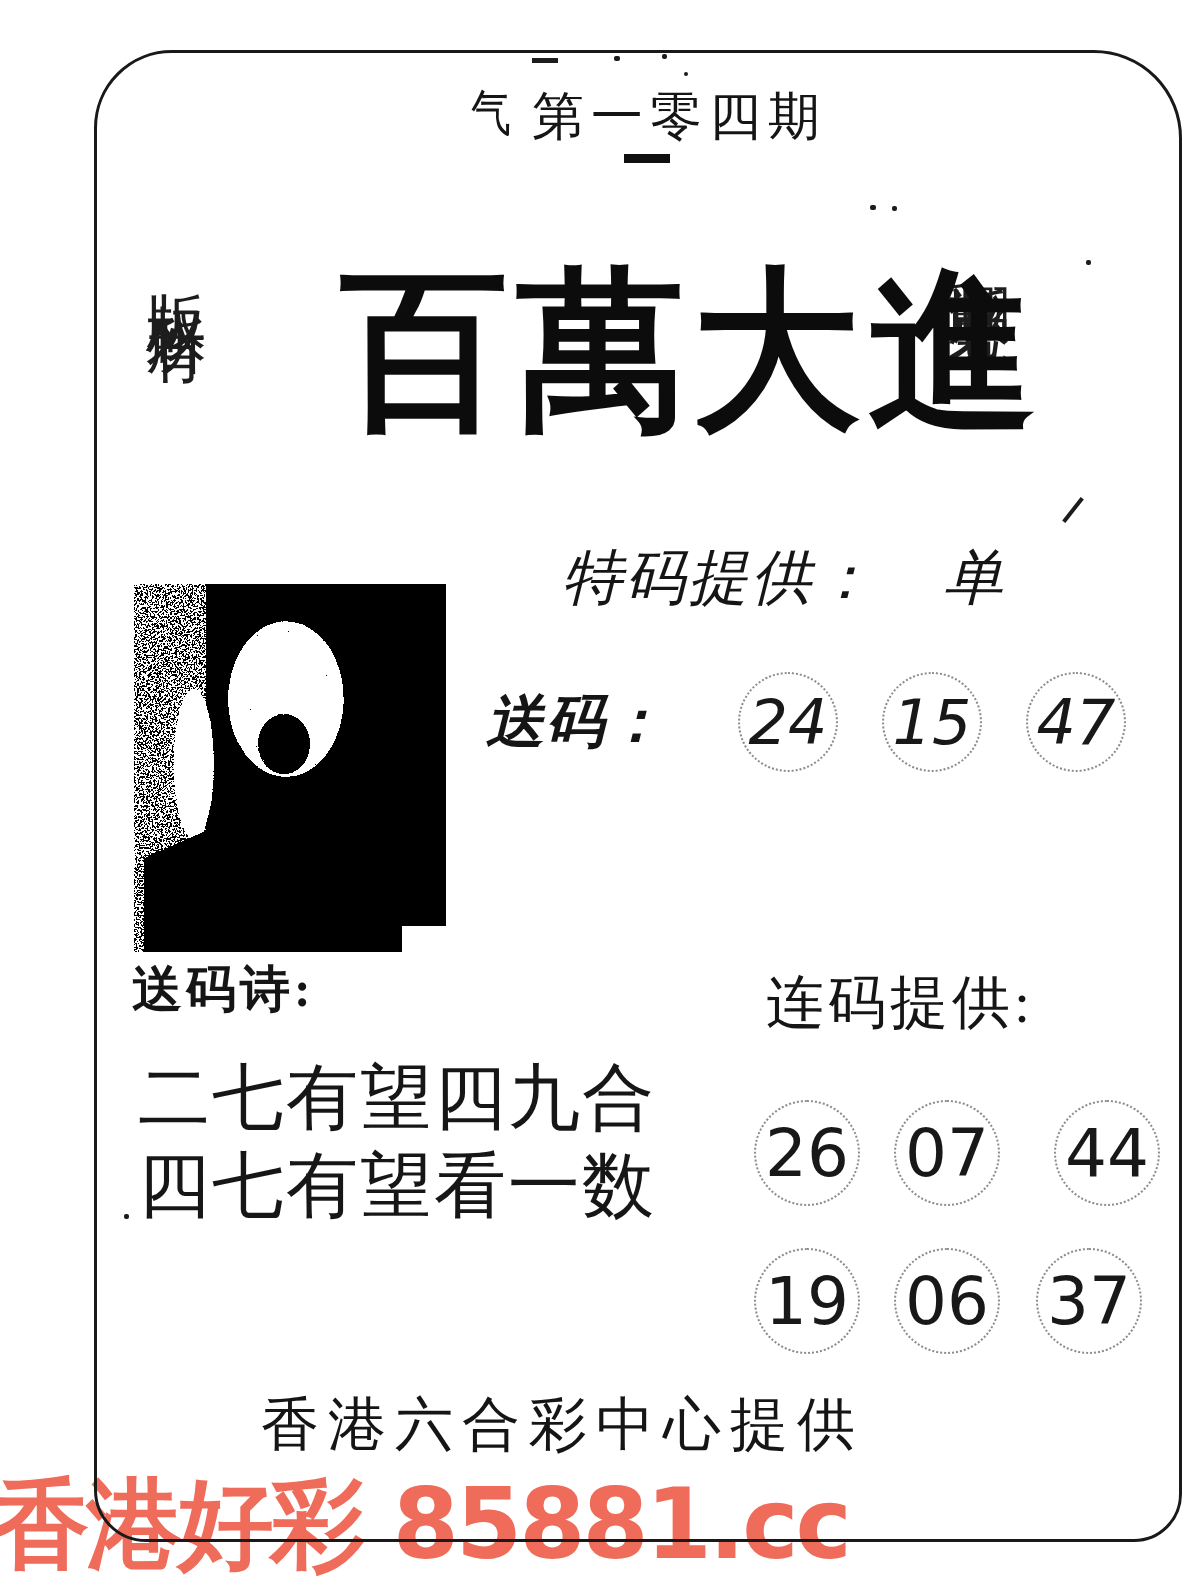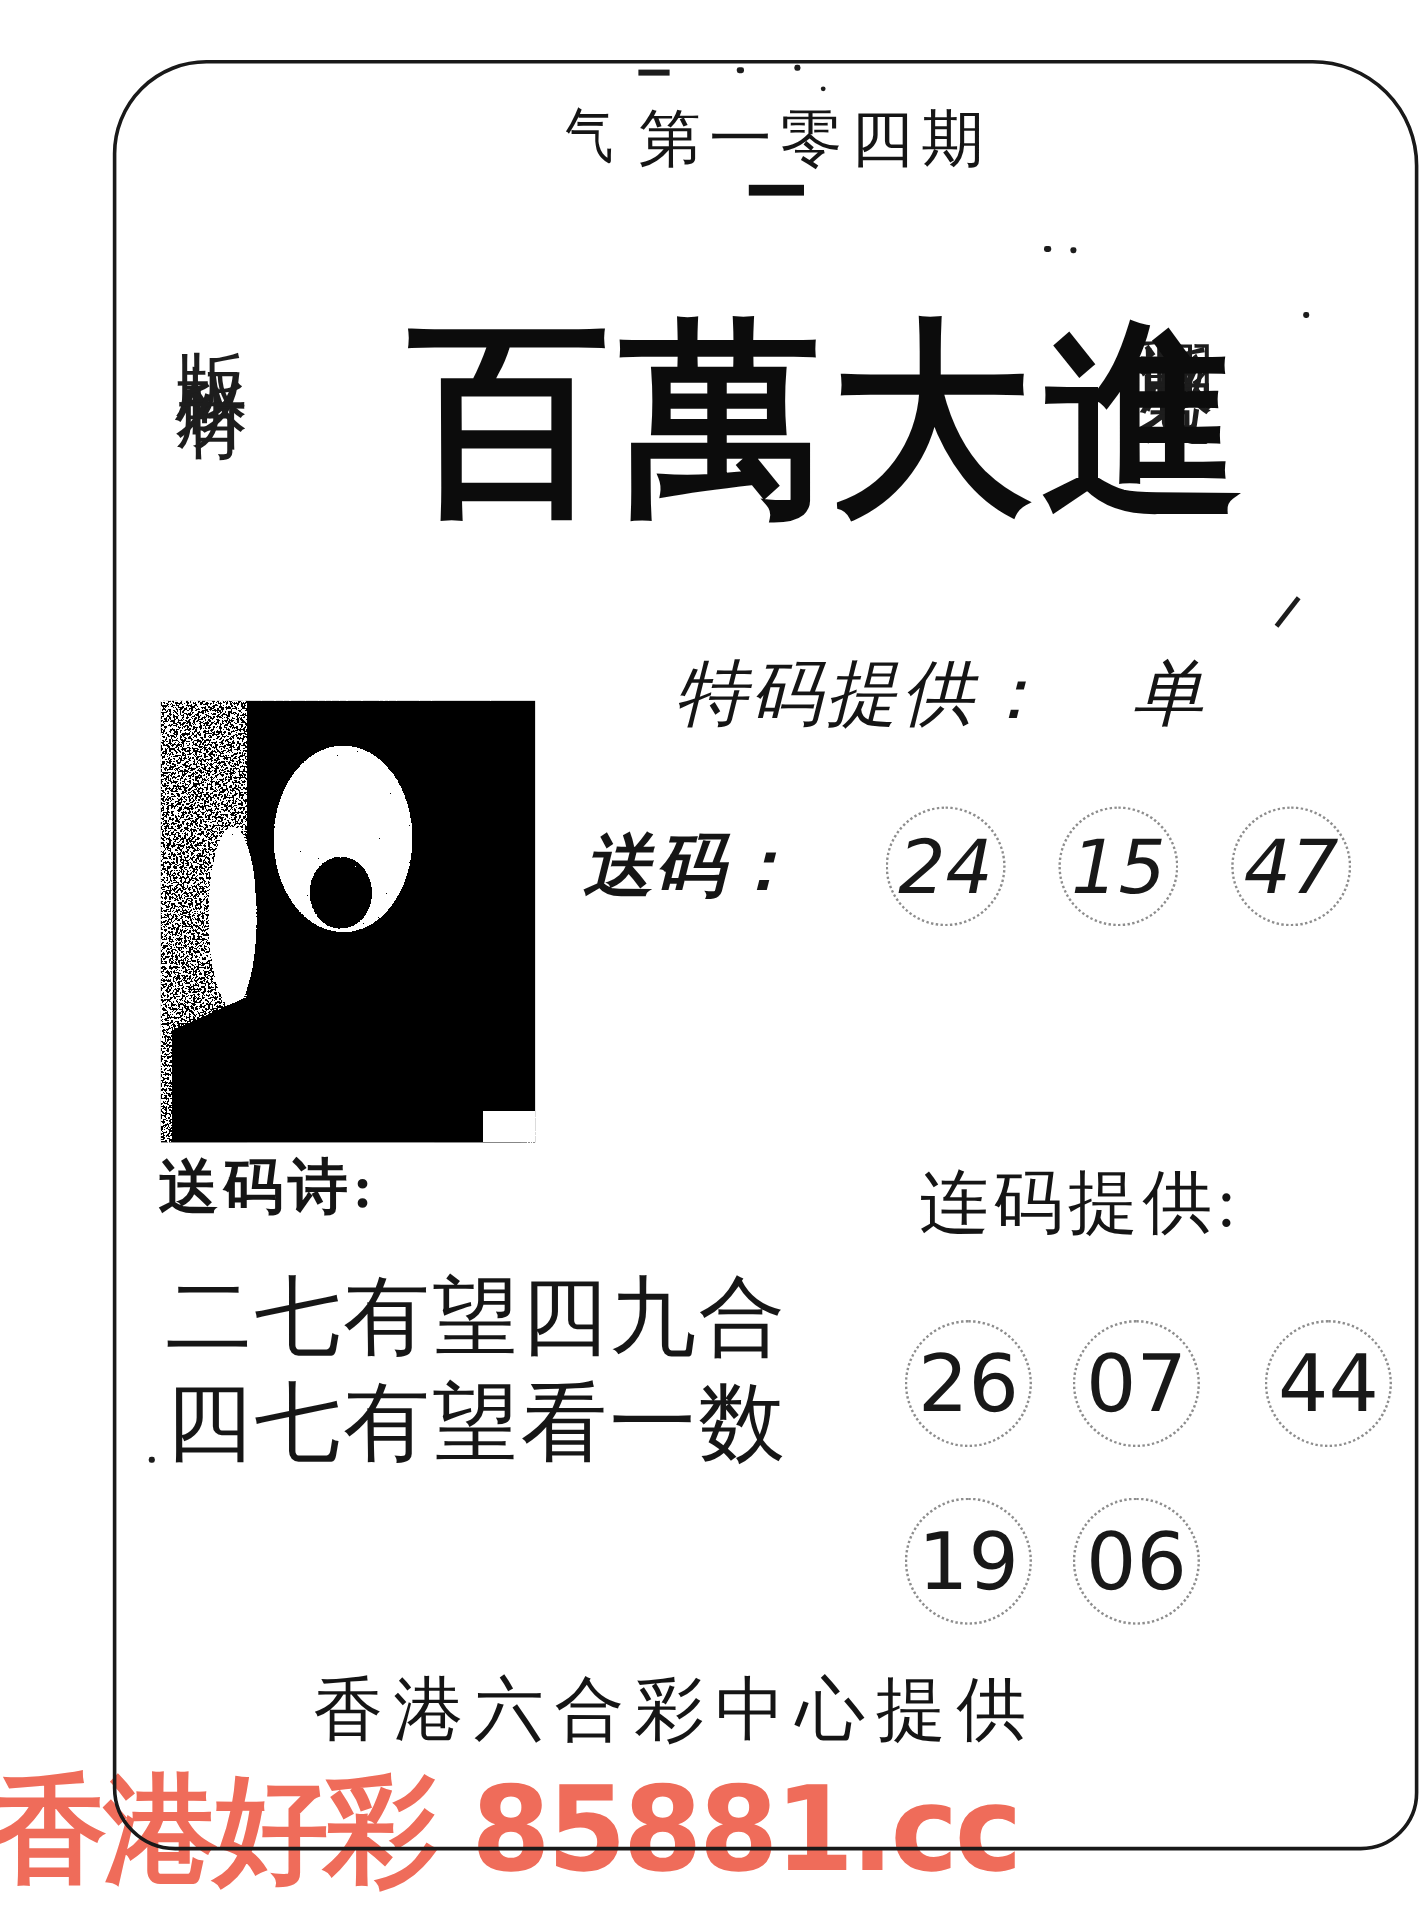--- a/index.html
+++ b/index.html
@@ -158,19 +158,22 @@
       <span>44</span>
     </div>
   </div>
   <div class="linked-row r1">
     <div class="num-circle">
       <span>19</span>
     </div>
     <div class="num-circle">
       <span>06</span>
     </div>
+    <div class="num-circle">
+      <span>37</span>
+    </div>
   </div>
 
   <div class="provider-line">香港六合彩中心提供</div>
 
   <div class="watermark" style="color: rgb(239, 108, 90);">香港好彩 85881.cc</div>
 
 </div>
 
 </body></html>

